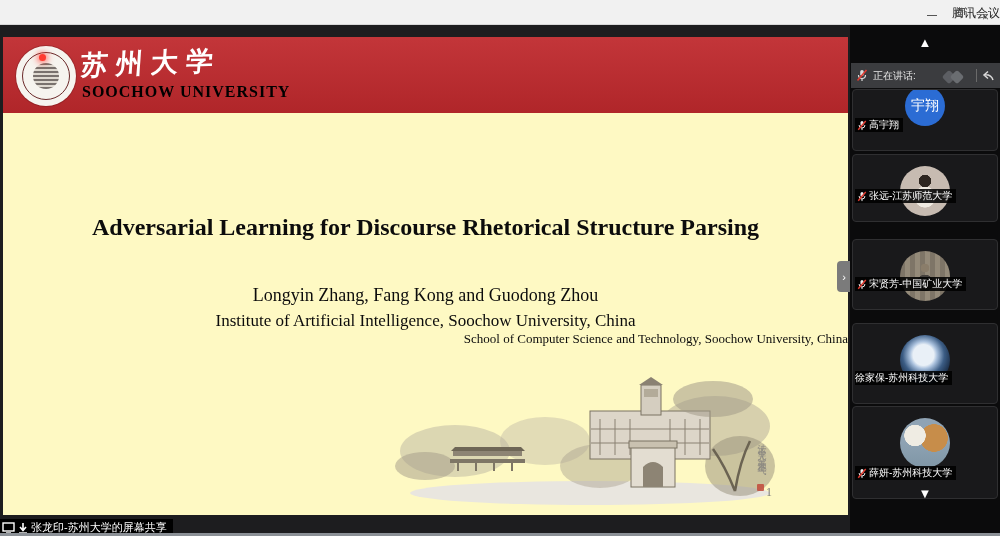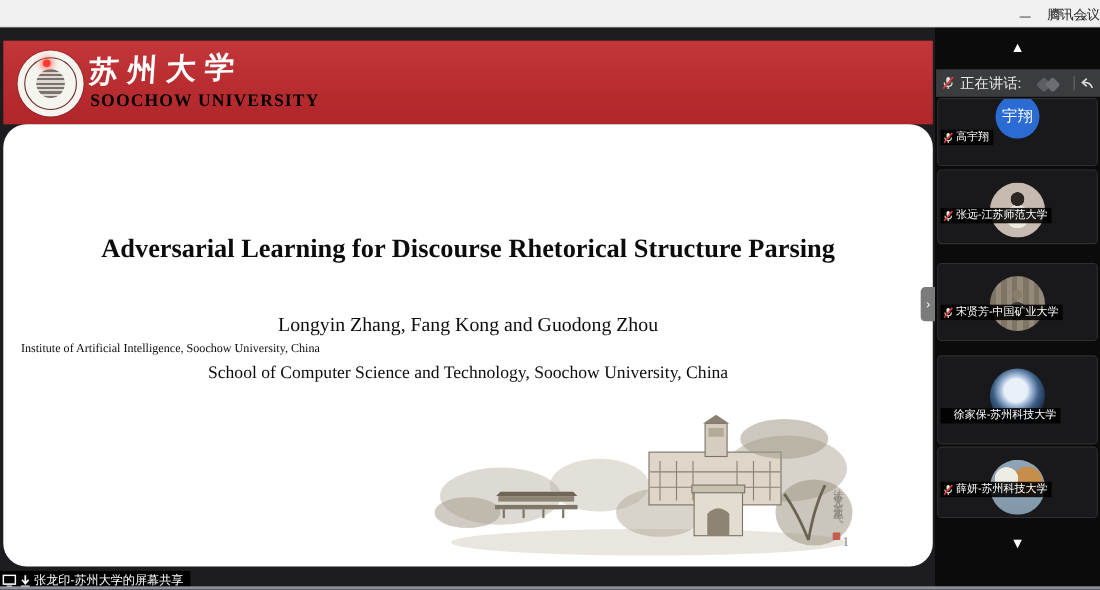--- a/index.html
+++ b/index.html
@@ -31,27 +31,27 @@
                border:1px solid #6b2a2a; }
   .seal-core { position:absolute; left:17px; top:17px; width:26px; height:26px; border-radius:50%;
                background:repeating-linear-gradient(0deg,#59514d 0 2px,#d8d2c8 2px 4px); opacity:.8; }
   .laser-dot { position:absolute; left:36px; top:17px; width:7px; height:7px; border-radius:50%;
                background:#ff3b30; box-shadow:0 0 6px 2px rgba(255,60,50,.7); }
   .uni-cn { position:absolute; left:78px; top:8px; color:#fff; font-size:27px; font-weight:bold;
             font-family:"Liberation Serif", serif; letter-spacing:8px; transform:skewX(-6deg) rotate(-2deg); }
   .uni-en { position:absolute; left:79px; top:46px; color:#000000; font-size:16px; font-weight:bold;
             font-family:"Liberation Serif", serif; letter-spacing:1px; }
 
-  .slide { position:absolute; top:88px; left:3px; width:845px; height:402px; background:#ffffff;
-           font-family:"Liberation Serif", serif; color:#0c0c0c;border-radius:21px; }
+  .slide { position:absolute; top:88px; left:3px; width:845px; height:402px; background:#fef9c3;
+           font-family:"Liberation Serif", serif; color:#0c0c0c; }
   .slide-title { position:absolute; top:101px; left:0; width:100%; text-align:center;
                  font-size:24px; font-weight:bold; }
   .slide-authors { position:absolute; top:172px; left:0; width:100%; text-align:center; font-size:18px; }
-  .slide-affil1 { position:absolute; top:198px; left:16px; width:100%; font-size:11px; }
-  .slide-affil2 { position:absolute; top:218px; left:0; width:100%; text-align:center; font-size:16px; }
+  .slide-affil1 { position:absolute; top:198px; left:0; width:100%; text-align:center; font-size:17px; }
+  .slide-affil2 { position:absolute; top:218px; left:0; width:100%; text-align:right; font-size:13px; }
   .painting { position:absolute; left:392px; top:258px; width:390px; height:138px; }
   .motto { position:absolute; top:268px; left:752px; height:80px; display:flex; flex-direction:row-reverse;
            gap:4px; writing-mode:vertical-rl; font-size:9px; color:#8d8a82; letter-spacing:2px;
            font-family:"Liberation Serif", serif; }
   .seal-stamp { position:absolute; left:754px; top:371px; width:7px; height:7px; background:#c24a3a;
                 border-radius:1px; opacity:.85; }
   .page-num { position:absolute; left:763px; top:372px; font-size:12px; color:#7d7d7d; }
   .share-label { position:absolute; top:519px; left:0; height:17px; background:#000; color:#fff;
                  font-size:11px; display:flex; align-items:center; gap:3px; padding:0 6px 0 2px; }
   .bottom-border { position:absolute; top:533px; left:0; width:1000px; height:3px; background:#8b9096; }
@@ -62,21 +62,21 @@
                      align-items:center; justify-content:center; cursor:pointer; }
 
   
   .sidebar { position:absolute; top:25px; left:850px; width:150px; height:511px; background:#0b0b0c; }
   .scroll-up { position:absolute; top:11px; left:0; width:100%; text-align:center; color:#fff;
                font-size:13px; line-height:13px; cursor:pointer; }
   .scroll-down { position:absolute; top:462px; left:0; width:100%; text-align:center; color:#fff;
                  font-size:13px; line-height:13px; cursor:pointer; }
   .speak-bar { position:absolute; top:38px; left:1px; width:149px; height:25px; background:#3b3c3f;
                display:flex; align-items:center; padding:0 5px; gap:5px; }
-  .speak-label { color:#e8e8e8; font-size:13px; flex:0 0 auto; }
+  .speak-label { color:#e8e8e8; font-size:10px; flex:0 0 auto; }
   .speak-spacer { flex:1; }
   .wm { position:relative; width:30px; height:16px; opacity:.5; }
   .wm b { position:absolute; top:4px; width:10px; height:10px; border-radius:2px; transform:rotate(45deg); }
   .wm b:nth-child(1){ left:3px; background:#7d8187; }
   .wm b:nth-child(2){ left:11px; background:#9a9ea4; }
   .speak-div { width:1px; height:13px; background:#6a6a6a; }
 
   .tile { position:absolute; left:2px; width:146px; background:#19191b; border:1px solid #2f2f31;
           border-radius:4px; overflow:hidden; cursor:pointer; }
   .avatar { position:absolute; left:50%; transform:translateX(-50%); border-radius:50%; }
@@ -93,21 +93,21 @@
       repeating-linear-gradient(90deg, #7e7567 0 5px, #948a79 5px 10px); }
   .ph-moon { background:
       radial-gradient(circle at 47% 40%, #e9f0f7 0 26%, #aac1dd 34%, #3c5d85 52%, #101e33 78%); }
   .ph-pets { background:
       radial-gradient(circle at 30% 35%, #efece3 0 22%, transparent 23%),
       radial-gradient(circle at 68% 40%, #c78d4a 0 30%, transparent 31%),
       linear-gradient(180deg, #8fa3b4 0 45%, #7f96a6 100%); }
   .name-tag { position:absolute; left:2px; bottom:18px; background:rgba(0,0,0,.88); color:#fff;
               font-size:10px; line-height:14px; padding:0 4px 0 2px; display:flex; align-items:center;
               gap:2px; max-width:140px; white-space:nowrap; }
-  .micless { padding-left:12px; }
+  .micless { padding-left:0; }
 </style>
 </head>
 <body>
 
 <div class="stage">
 
   <div class="titlebar">
     <div class="titlebar-title">腾讯会议</div>
     <div class="win-controls">
       <div class="win-btn">
@@ -272,21 +272,21 @@
       </div>
     </div>
 
     <div class="tile" style="top:298px; height:81px;">
       <div class="avatar avatar-photo ph-moon" style="top:11px;"></div>
       <div class="name-tag micless">
         <span>徐家保-苏州科技大学</span>
       </div>
     </div>
 
-    <div class="tile" style="top:381px; height:65px;">
+    <div class="tile" style="top:381px; height:93px;">
       <div class="avatar avatar-photo ph-pets" style="top:11px;"></div>
       <div class="name-tag">
         <svg width="10" height="11" viewBox="0 0 12 13">
           <rect x="4.2" y="1" width="3.6" height="6" rx="1.8" fill="#eee"></rect>
           <path d="M2.5 6 Q2.5 9.5 6 9.5 Q9.5 9.5 9.5 6" stroke="#eee" stroke-width="1.2" fill="none"></path>
           <line x1="6" y1="9.5" x2="6" y2="12" stroke="#eee" stroke-width="1.2"></line>
           <line x1="1.5" y1="11.5" x2="10.5" y2="1" stroke="#e03b30" stroke-width="1.8"></line>
         </svg>
         <span>薛妍-苏州科技大学</span>
       </div>

